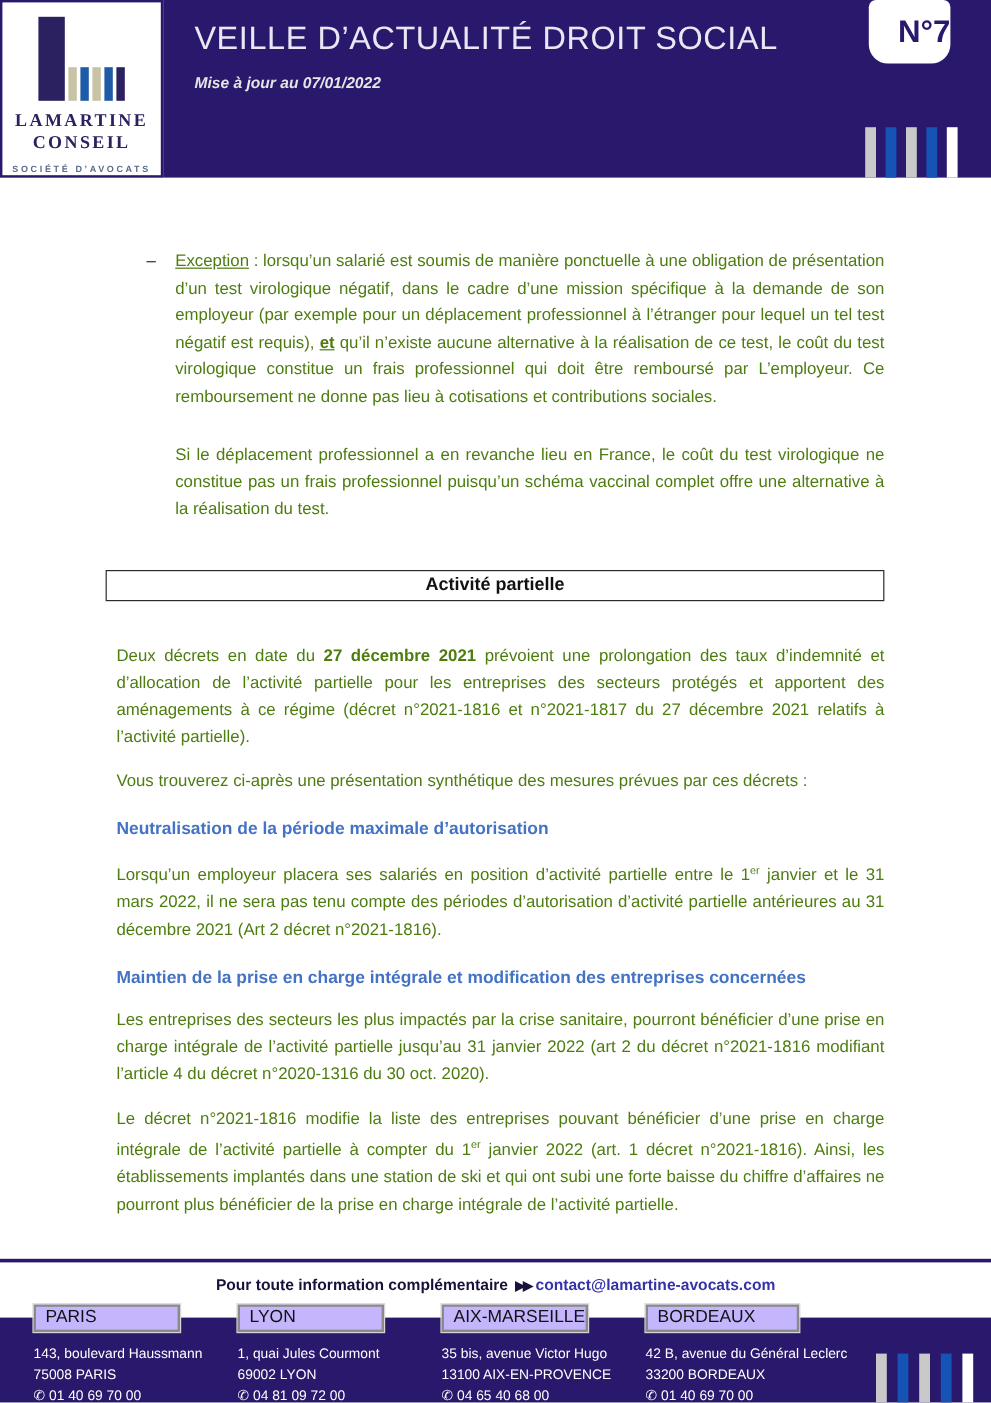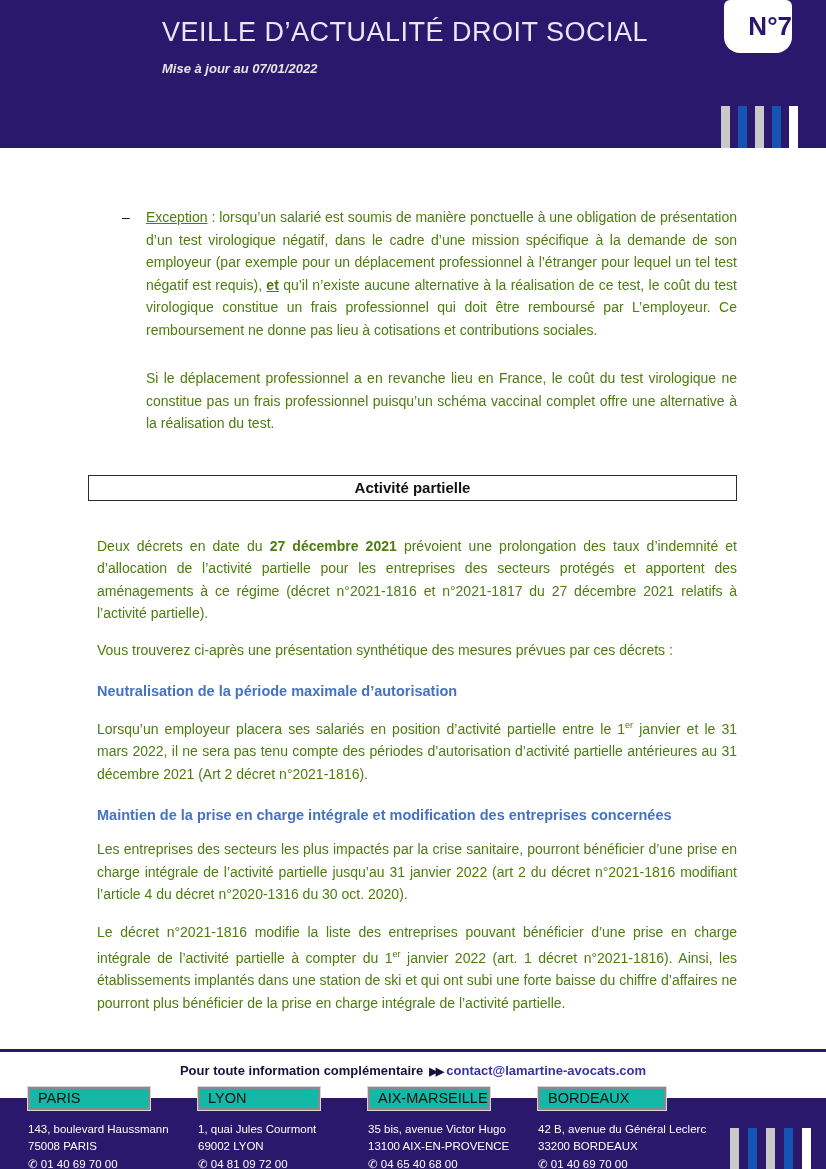--- a/index.html
+++ b/index.html
@@ -72,21 +72,21 @@
   .footer-info { text-align:center; font-size:13px; font-weight:bold; color:#17123B; margin-top:11px; }
   .ff-icon { font-size:11px; letter-spacing:-2px; margin:0 4px 0 6px; color:#17123B; }
   .email-link { color:#3632A8; cursor:pointer; }
   .footer-band { position:relative; background:#29186B; height:71px; margin-top:20px; }
   .office-col { position:absolute; top:-11px; width:170px; }
   .office-col:nth-child(1) { left:28px; }
   .office-col:nth-child(2) { left:198px; }
   .office-col:nth-child(3) { left:368px; }
   .office-col:nth-child(4) { left:538px; }
   .office-box {
-    width:122px; height:23px; background:#14b8a6;
+    width:122px; height:23px; background:#c4b5fd;
     border:2px solid #8a8a8a; outline:1px solid #d6d6d6;
     font-size:14.5px; color:#111; padding:1px 0 0 8px; white-space:nowrap; overflow:visible;
   }
   .office-box.wide { width:128px; }
   .office-addr { margin-top:11px; color:#ffffff; font-size:11.5px; line-height:1.5; white-space:nowrap; }
   .footer-bars { position:absolute; right:15px; bottom:0; display:flex; gap:9px; }
   .fbar { width:9px; height:41px; }
 </style>
 </head>
 <body>
@@ -103,20 +103,35 @@
     </div>
     <div class="header-bars">
       <div class="hbar bar-gray"></div>
       <div class="hbar bar-blue"></div>
       <div class="hbar bar-gray"></div>
       <div class="hbar bar-blue"></div>
       <div class="hbar bar-white"></div>
     </div>
   </div>
 
+  <div class="logo-box">
+    <div class="logo-bars">
+      <div class="logo-bar-big"></div>
+      <div class="logo-bar-s lb-beige"></div>
+      <div class="logo-bar-s lb-blue"></div>
+      <div class="logo-bar-s lb-beige"></div>
+      <div class="logo-bar-s lb-blue"></div>
+      <div class="logo-bar-s lb-navy"></div>
+    </div>
+    <div class="logo-name">
+      <div>LAMARTINE</div>
+      <div>CONSEIL</div>
+    </div>
+    <div class="logo-tagline">SOCIÉTÉ D’AVOCATS</div>
+  </div>
 
   <div class="doc-body">
 
     <div class="bullet-row">
       <div class="bullet-dash">–</div>
       <div class="bullet-text para">
         <span class="u">Exception</span><span> : </span><span>lorsqu’un salarié est soumis de manière ponctuelle à une obligation de présentation d’un test virologique négatif, dans le cadre d’une mission spécifique à la demande de son employeur (par exemple pour un déplacement professionnel à l’étranger pour lequel un tel test négatif est requis), </span><span class="bu">et</span><span> qu’il n’existe aucune alternative à la réalisation de ce test, le coût du test virologique constitue un frais professionnel qui doit être remboursé par L’employeur. Ce remboursement ne donne pas lieu à cotisations et contributions sociales.</span>
       </div>
     </div>
 

